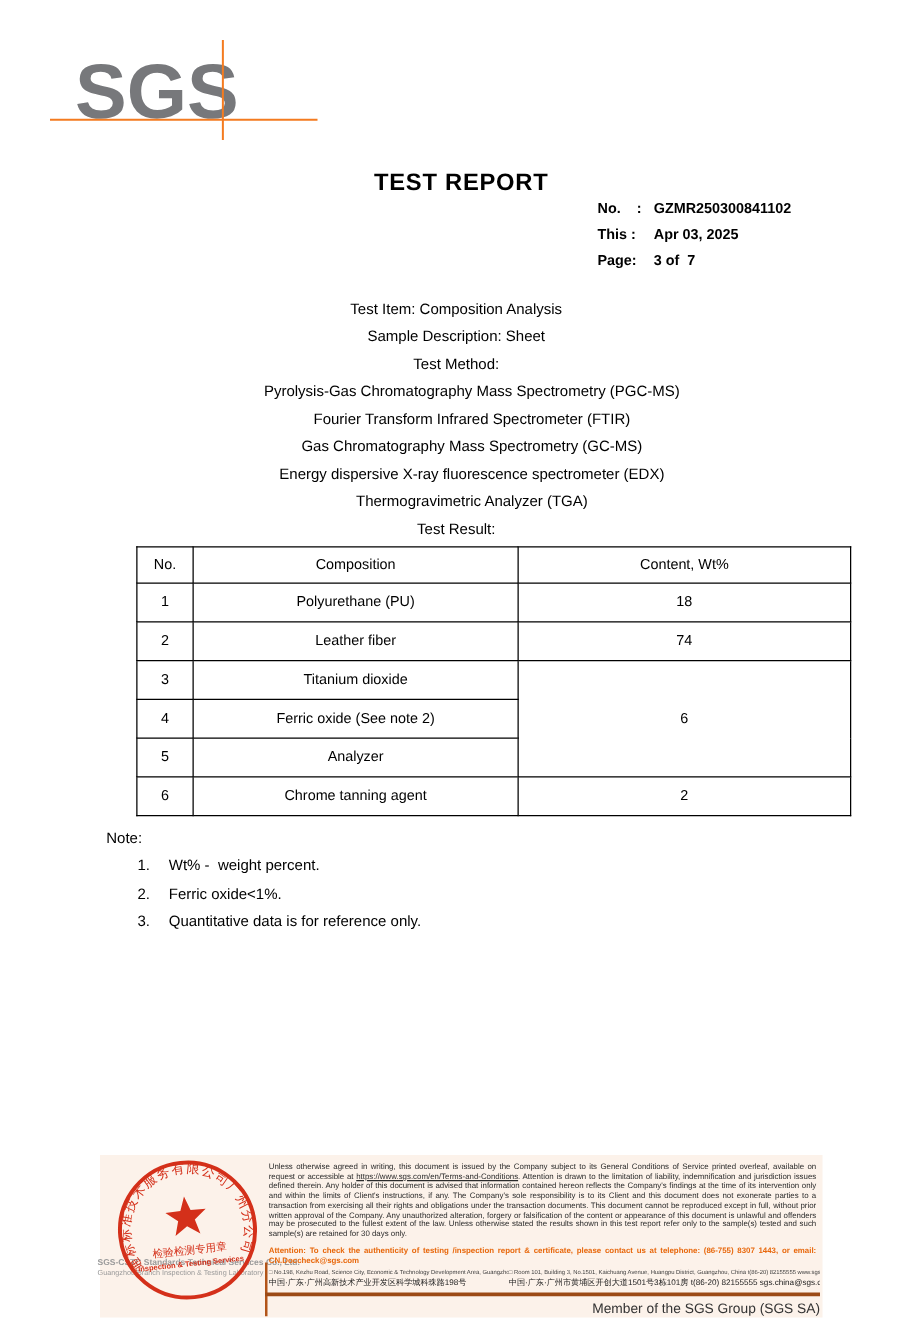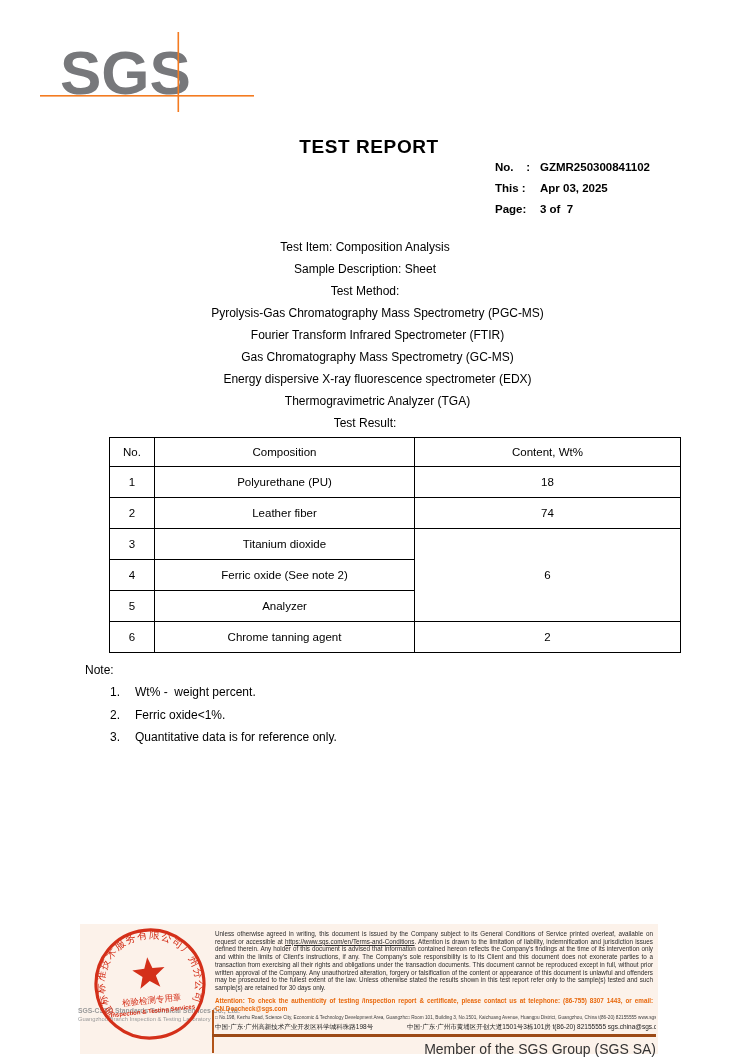--- a/index.html
+++ b/index.html
@@ -6,21 +6,21 @@
   html,body { background:#ffffff; }
   body { font-family:"Liberation Sans", sans-serif; color:#000; }
   .page { position:relative; width:738px; height:1062px; background:#fff; overflow:hidden; }
 
   
   .logo { position:absolute; left:40px; top:28px; width:220px; height:88px; }
 
   
   .title { position:absolute; left:0; top:136px; width:738px; text-align:center;
            font-size:19px; font-weight:bold; letter-spacing:.6px; }
-  .meta { position:absolute; left:478px; top:161px; width:230px; font-size:11.5px; font-weight:bold;margin-left:17px; }
+  .meta { position:absolute; left:478px; top:161px; width:230px; font-size:11.5px; font-weight:bold; }
   .meta-row { position:relative; height:21px; }
   .meta-label { position:absolute; left:0; top:0; white-space:pre; }
   .meta-value { position:absolute; left:45px; top:0; white-space:pre; }
 
   
   .info { position:absolute; left:85px; top:236px; width:560px; font-size:12px;text-align:center; }
   .info-line { height:22px; line-height:22px; white-space:pre; }
   .info-line.indent { padding-left:25px; }
 
   table.result { position:absolute; left:85px; top:437px; width:571px;
@@ -52,21 +52,21 @@
 
   .addresses { position:absolute; left:215px; top:1014px; width:441px; display:flex; }
   .addr-col-left  { width:192px; }
   .addr-col-right { width:249px; }
   .addr-en { font-size:4.7px; line-height:8px; color:#3c3c3c; white-space:nowrap; overflow:hidden; }
   .addr-cn { font-size:6.5px; line-height:10px; color:#1c1c1c; white-space:nowrap; overflow:hidden; }
 
   .v-line { position:absolute; left:212px; top:1010px; width:1.5px; height:43px; background:#b25418; }
   .h-line { position:absolute; left:212px; top:1034px; width:444px; height:2.5px; background:#9c4a16; }
   .member { position:absolute; left:400px; top:1041px; width:256px; text-align:right;
-            font-size:14px; color:#333; }
+            font-size:11px; color:#333; }
 </style>
 </head>
 <body>
 
 <div class="page">
 
   <svg class="logo" viewBox="0 0 220 88">
     <text x="20" y="66" font-family="Liberation Sans, sans-serif" font-weight="bold" font-size="62" fill="#77787B">SGS</text>
     <rect x="0" y="67" width="214" height="1.6" fill="#F47B20"></rect>
     <rect x="137.5" y="4" width="1.6" height="80" fill="#F47B20"></rect>

